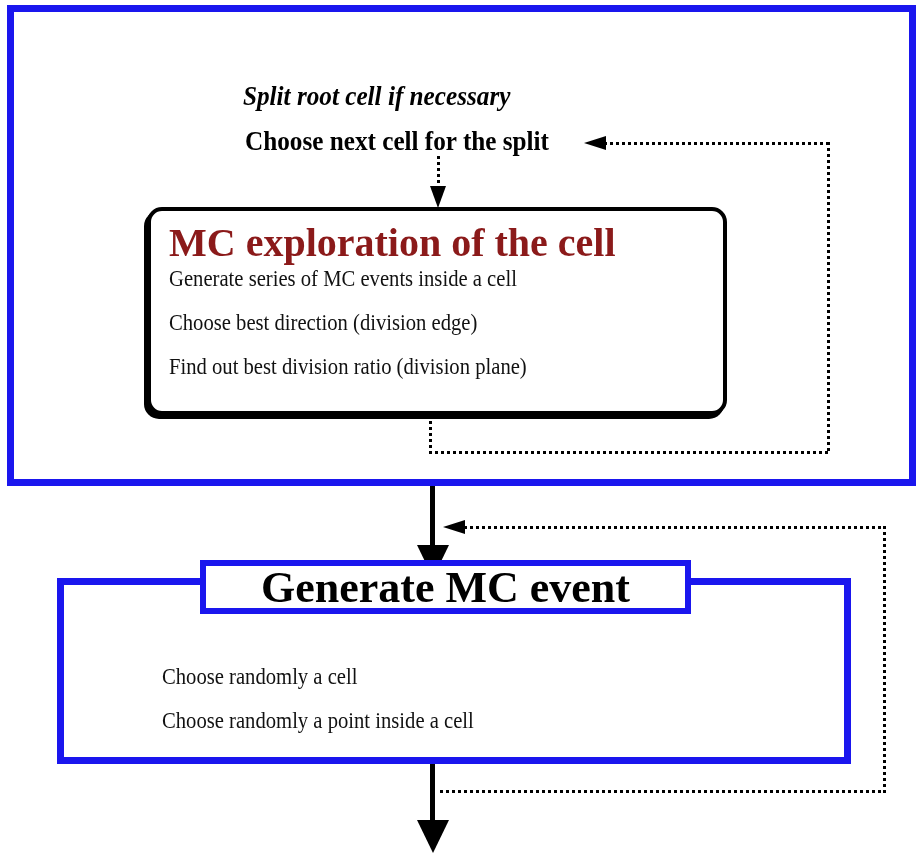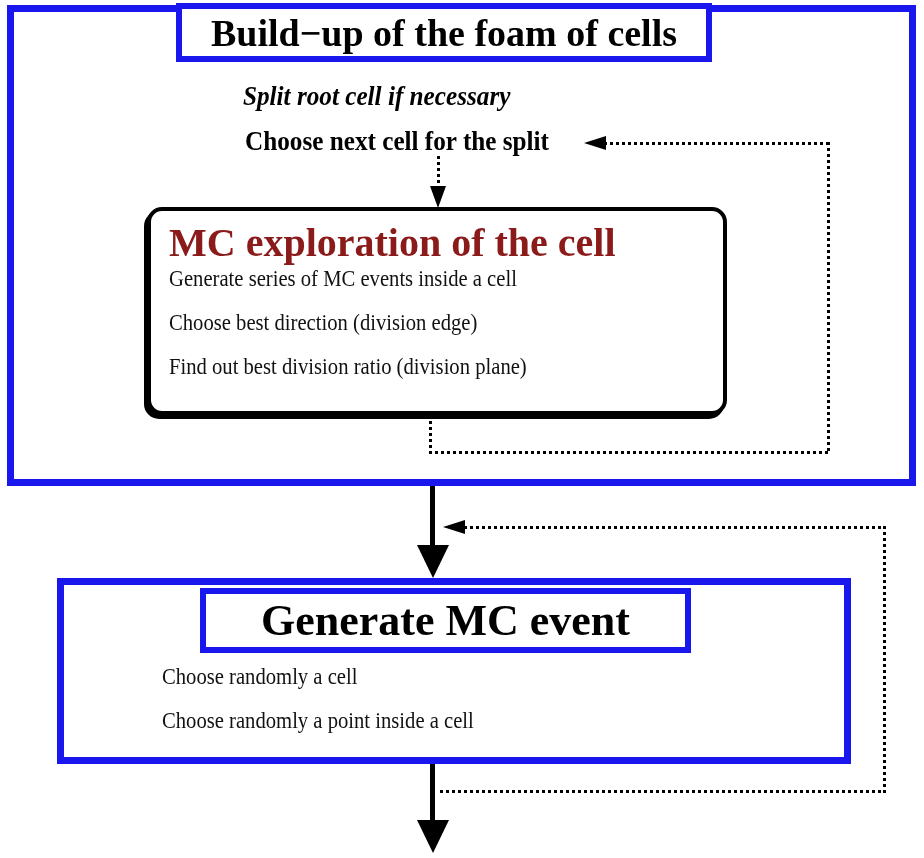--- a/index.html
+++ b/index.html
@@ -86,23 +86,20 @@
 
   <div class="abs dotted-v" style="left:429px;top:415px;height:38px;"></div>
   <div class="abs dotted-h" style="left:429px;top:451px;width:400px;"></div>
   <div class="abs dotted-v" style="left:827px;top:142px;height:312px;"></div>
   <div class="abs dotted-h" style="left:604px;top:142px;width:225px;"></div>
   <div class="abs tri-left" style="left:584px;top:136px;"></div>
 
   <div class="abs dotted-v" style="left:437px;top:156px;height:32px;"></div>
   <div class="abs tri-down-small" style="left:430px;top:186px;"></div>
 
-  <div class="abs title-box" style="left:176px;top:3px;width:536px;height:59px;">
-    <span class="h1-top nowrap">Build−up of the foam of cells</span>
-  </div>
 
   <div class="abs note-italic nowrap" style="left:243px;top:80px;">Split root cell if necessary</div>
   <div class="abs note-bold nowrap" style="left:245px;top:125px;">Choose next cell for the split</div>
 
   <div class="abs inner-box" style="left:147px;top:207px;width:580px;height:208px;">
     <div class="abs red-title nowrap" style="left:18px;top:8px;">MC exploration of the cell</div>
     <div class="abs body-line nowrap" style="left:18px;top:54px;">Generate series of MC events inside a cell</div>
     <div class="abs body-line nowrap" style="left:18px;top:98px;">Choose best direction (division edge)</div>
     <div class="abs body-line nowrap" style="left:18px;top:142px;">Find out best division ratio (division plane)</div>
   </div>
@@ -110,21 +107,21 @@
   <div class="abs solid-v" style="left:430px;top:486px;height:62px;"></div>
   <div class="abs tri-down-big" style="left:417px;top:545px;"></div>
 
   <div class="abs tri-left" style="left:443px;top:520px;"></div>
   <div class="abs dotted-h" style="left:464px;top:526px;width:422px;"></div>
   <div class="abs dotted-v" style="left:883px;top:526px;height:267px;"></div>
   <div class="abs dotted-h" style="left:440px;top:790px;width:446px;"></div>
 
   <div class="abs outer-box" style="left:57px;top:578px;width:794px;height:186px;"></div>
 
-  <div class="abs title-box" style="left:200px;top:588px;width:491px;height:65px;">
+  <div class="abs title-box" style="left:200px;top:560px;width:491px;height:54px;">
     <span class="h1-bottom nowrap">Generate MC event</span>
   </div>
 
   <div class="abs body-line nowrap" style="left:162px;top:663px;">Choose randomly a cell</div>
   <div class="abs body-line nowrap" style="left:162px;top:707px;">Choose randomly a point inside a cell</div>
 
   <div class="abs solid-v" style="left:430px;top:764px;height:58px;"></div>
   <div class="abs tri-down-big" style="left:417px;top:820px;"></div>
 
 </div>

